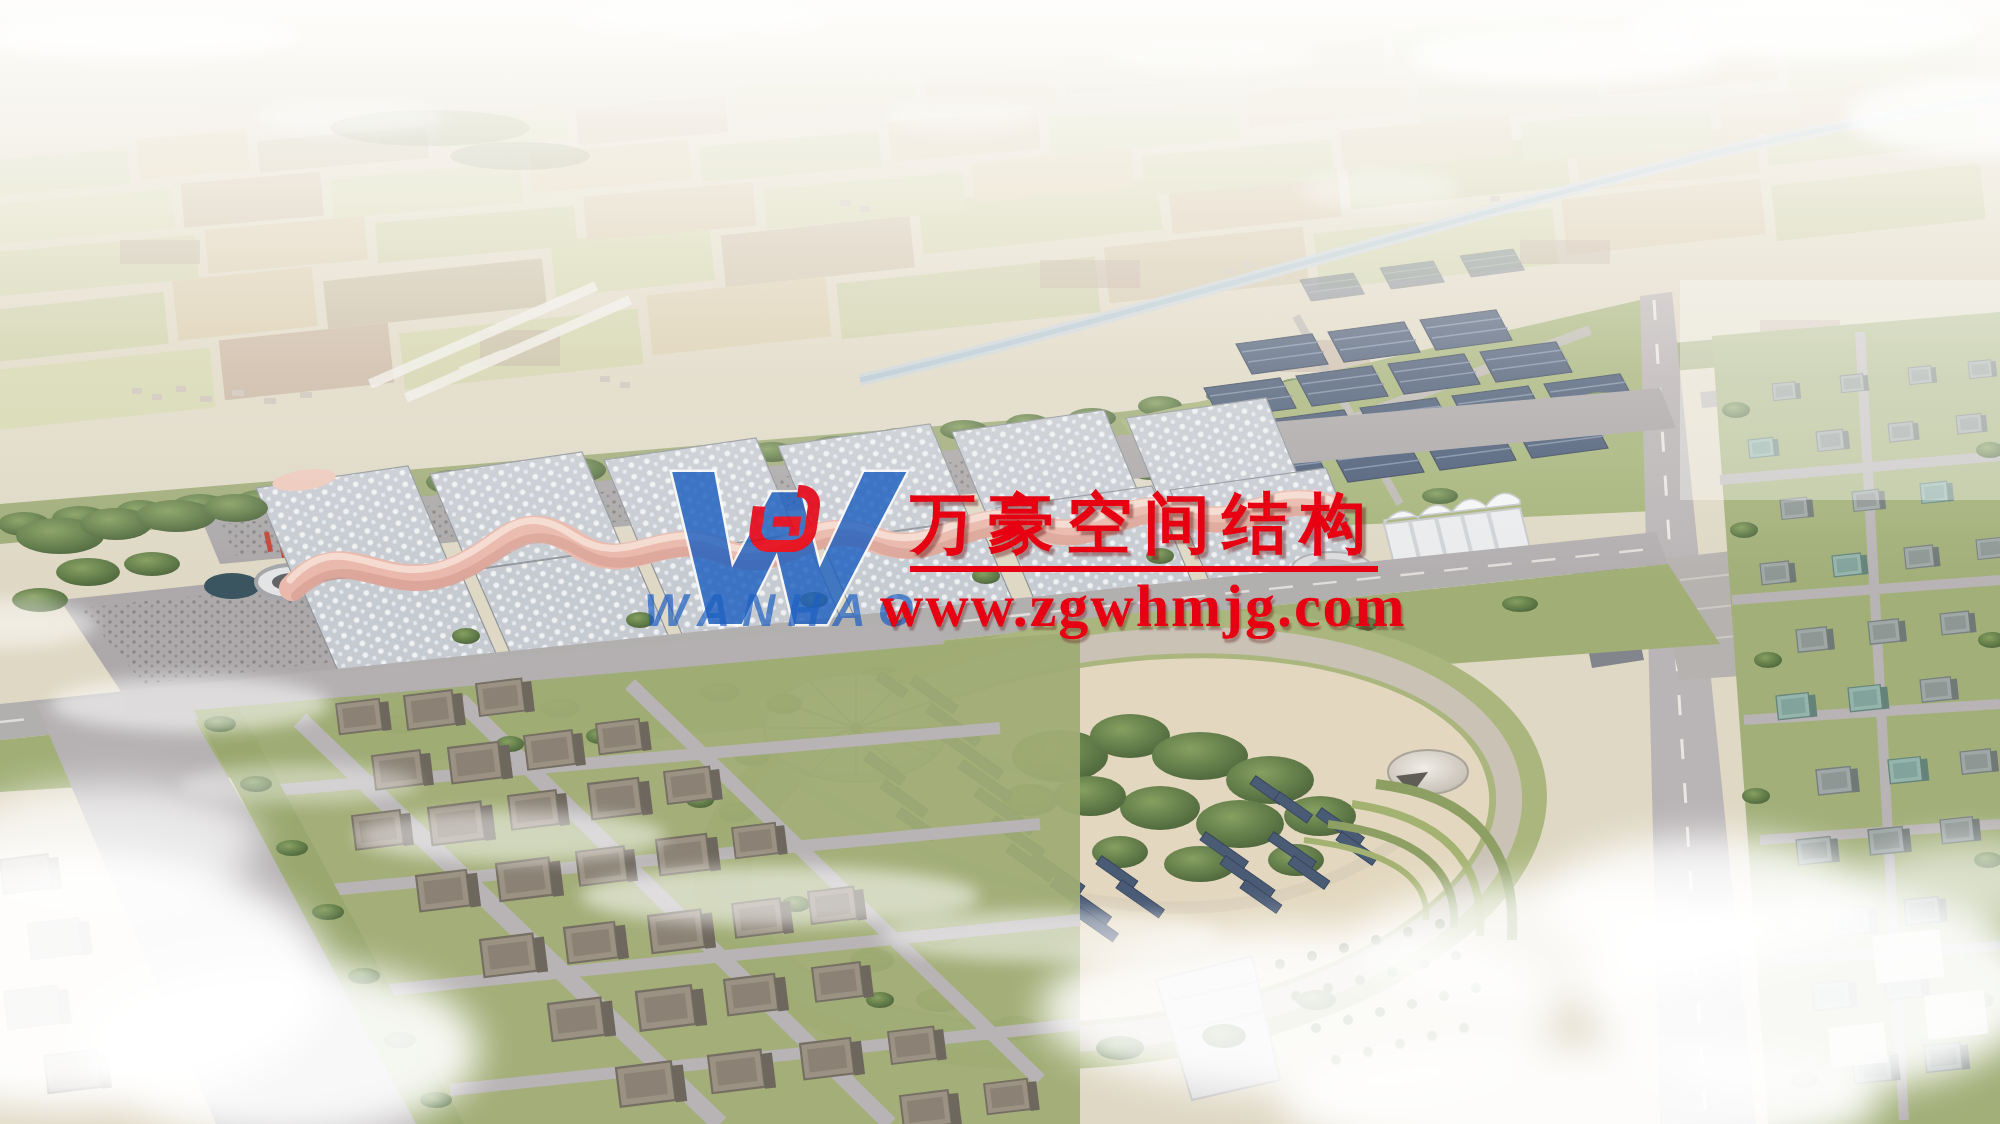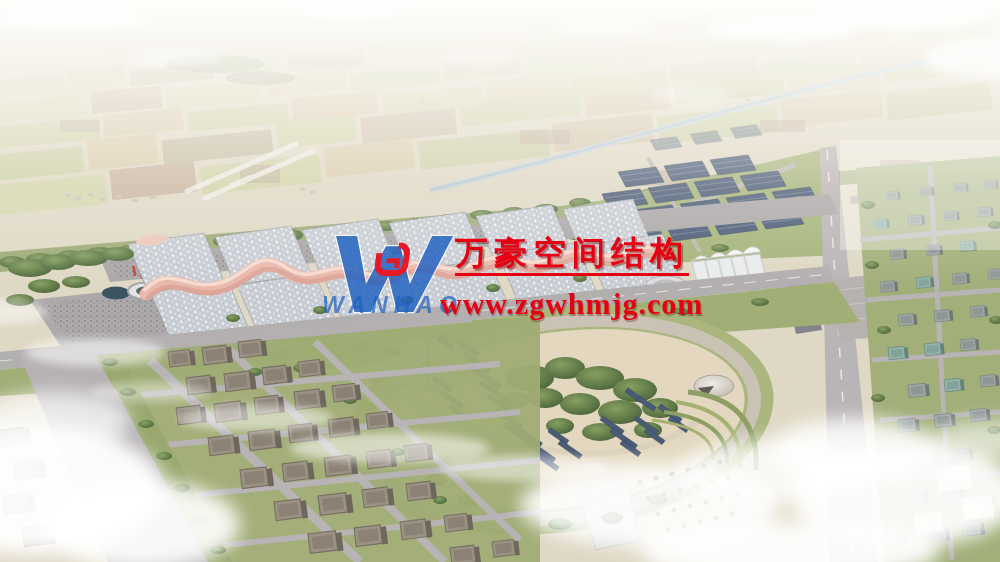--- a/index.html
+++ b/index.html
@@ -1,20 +1,20 @@
 <!DOCTYPE html>
 <html style="--wm-red: #e60012; --wm-blue: #1d5fc0; --canopy-pink: #e9b4a8; --panel-navy: #3f516f;"><head>
 <meta charset="utf-8">
 <style>
   html,body{margin:0;padding:0;background:#777;}
   .stage{position:relative;width:1000px;height:562px;overflow:hidden;
          font-family:"Liberation Sans",sans-serif;background:#e9e4da;}
   .stage svg{display:block;}
   .wm{position:absolute;left:0;top:0;width:1000px;height:562px;pointer-events:none;}
-  .wm-title{position:absolute;left:455px;top:236px;
+  .wm-title{position:absolute;left:455px;top:246px;
     font-family:"Liberation Serif","DejaVu Serif",serif;font-weight:bold;
     font-size:33px;letter-spacing:6px;color:var(--wm-red,#e60012);
     border-bottom:3px solid var(--wm-red,#e60012);padding-bottom:2px;line-height:1.05;
     text-shadow:2px 2px 1px rgba(90,10,10,.4);white-space:nowrap;}
   .wm-url{position:absolute;left:440px;top:287px;
     font-family:"Liberation Serif","DejaVu Serif",serif;font-weight:bold;
     font-size:30px;letter-spacing:1px;color:var(--wm-red,#e60012);
     text-shadow:1px 2px 1px rgba(90,10,10,.35);white-space:nowrap;}
   .wm-logo{position:absolute;left:326px;top:228px;width:132px;height:92px;opacity:.88;}
   .wm-word{position:absolute;left:322px;top:292px;width:140px;text-align:center;

